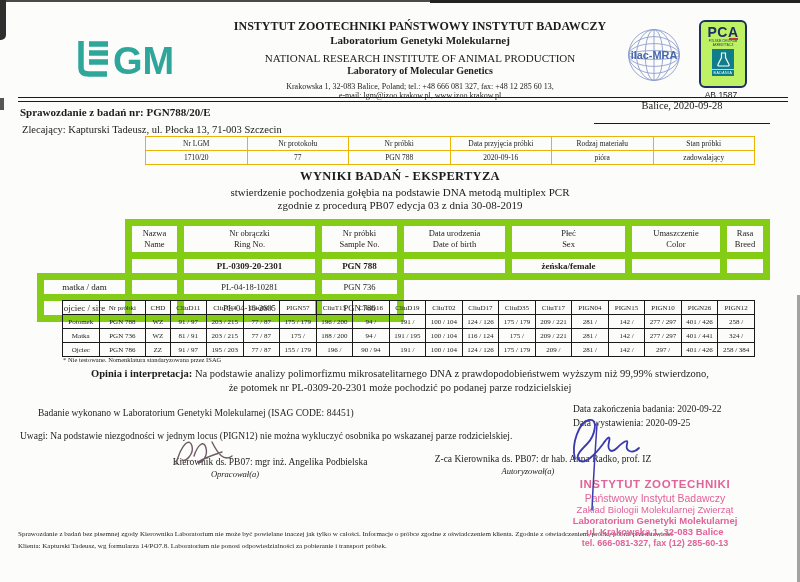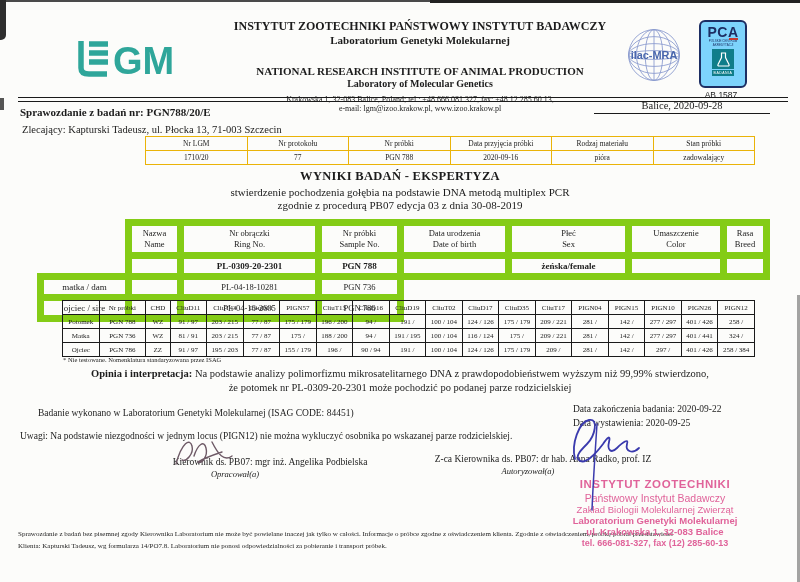--- a/index.html
+++ b/index.html
@@ -9,37 +9,37 @@
   .scan-a{position:absolute;top:0;left:0;width:430px;height:2px;background:#4a4a4a;}
   .scan-b{position:absolute;top:0;left:430px;width:370px;height:3px;background:#222;}
   .scan-c{position:absolute;top:0;left:0;width:6px;height:40px;background:#2e2e2e;border-radius:0 0 5px 0;}
   .scan-d{position:absolute;top:98px;left:0;width:4px;height:12px;background:#555;}
   .scan-e{position:absolute;top:295px;right:0;width:3px;height:287px;background:#5a5a5a;opacity:.55;}
   
   .lgm{position:absolute;left:76px;top:38px;}
   .hdr-center{position:absolute;left:185px;top:19px;width:470px;text-align:center;line-height:1.22;}
   .h1{font-weight:bold;font-size:12px;}
   .h2{font-weight:bold;font-size:11px;}
-  .h3{font-weight:bold;font-size:11px;margin-top:18px;}
+  .h3{font-weight:normal;font-size:11px;margin-top:5px;}
   .h4{font-weight:bold;font-size:10px;}
   .h5{font-size:8px;margin-top:4px;}
   .h6{font-size:8px;}
   .ilac{position:absolute;left:626px;top:27px;width:56px;height:56px;}
   .pca{position:absolute;left:699px;top:20px;width:44px;height:64px;border:2px solid #1d2e63;
-       border-radius:6px;background:#7dd3fc;text-align:center;font-family:"Liberation Sans",sans-serif;}
+       border-radius:6px;background:#bef264;text-align:center;font-family:"Liberation Sans",sans-serif;}
   .pca-title{font-weight:bold;font-size:14px;color:#1d2e63;letter-spacing:.5px;line-height:1;margin-top:3px;position:relative;}
   .pca-red{position:absolute;right:7px;bottom:-1px;width:9px;height:2px;background:#c4392f;}
   .pca-sub{font-size:3px;color:#1d2e63;line-height:1.2;margin-top:1px;}
   .pca-box{width:22px;height:20px;background:#0f7d8a;margin:2px auto 0;display:flex;align-items:center;justify-content:center;}
   .pca-badge{width:22px;margin:1px auto 0;background:#0f7d8a;color:#fff;font-size:3.5px;line-height:6px;letter-spacing:.5px;}
   .ab-cert{position:absolute;left:692px;top:90px;width:58px;text-align:center;font-size:8.5px;font-family:"Liberation Sans",sans-serif;}
   .rule{position:absolute;left:18px;top:97px;width:770px;height:3px;border-top:1.5px solid #1a1a1a;border-bottom:1px solid #1a1a1a;}
   .report-no{position:absolute;left:20px;top:106px;font-weight:bold;font-size:11px;}
   .place-date{position:absolute;left:594px;top:100px;width:176px;text-align:center;font-size:10.5px;
-              border-bottom:1px solid #1a1a1a;padding-bottom:2px;}
+              border-bottom:1px solid #1a1a1a;padding-bottom:12px;}
   .client{position:absolute;left:22px;top:124px;font-size:10.5px;}
   
   table{border-collapse:collapse;table-layout:fixed;}
   .smp{position:absolute;left:145px;top:136px;width:610px;font-size:7.5px;text-align:center;}
   .smp th,.smp td{border:1px solid #eab308;height:13px;font-weight:normal;padding:0 2px;overflow:hidden;white-space:nowrap;}
   .results-title{position:absolute;left:0;top:169px;width:800px;text-align:center;line-height:1.2;}
   .rt1{font-weight:bold;font-size:12.5px;letter-spacing:.3px;}
   .rt2{font-size:11px;margin-top:2px;}
   .rt3{font-size:11px;}
   .ped{position:absolute;left:37px;top:219px;width:726px;font-size:8.5px;text-align:center;}

